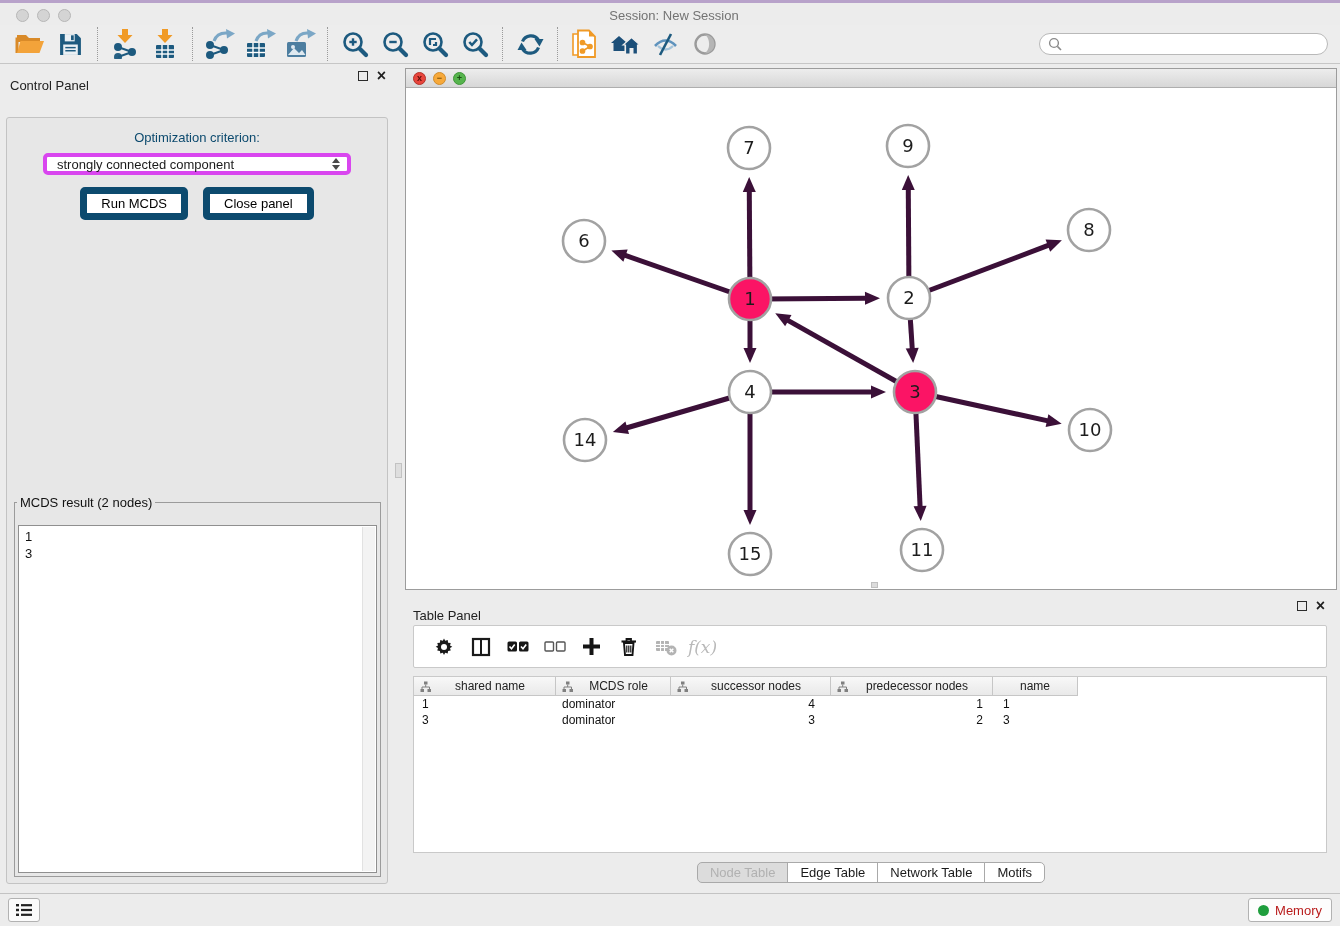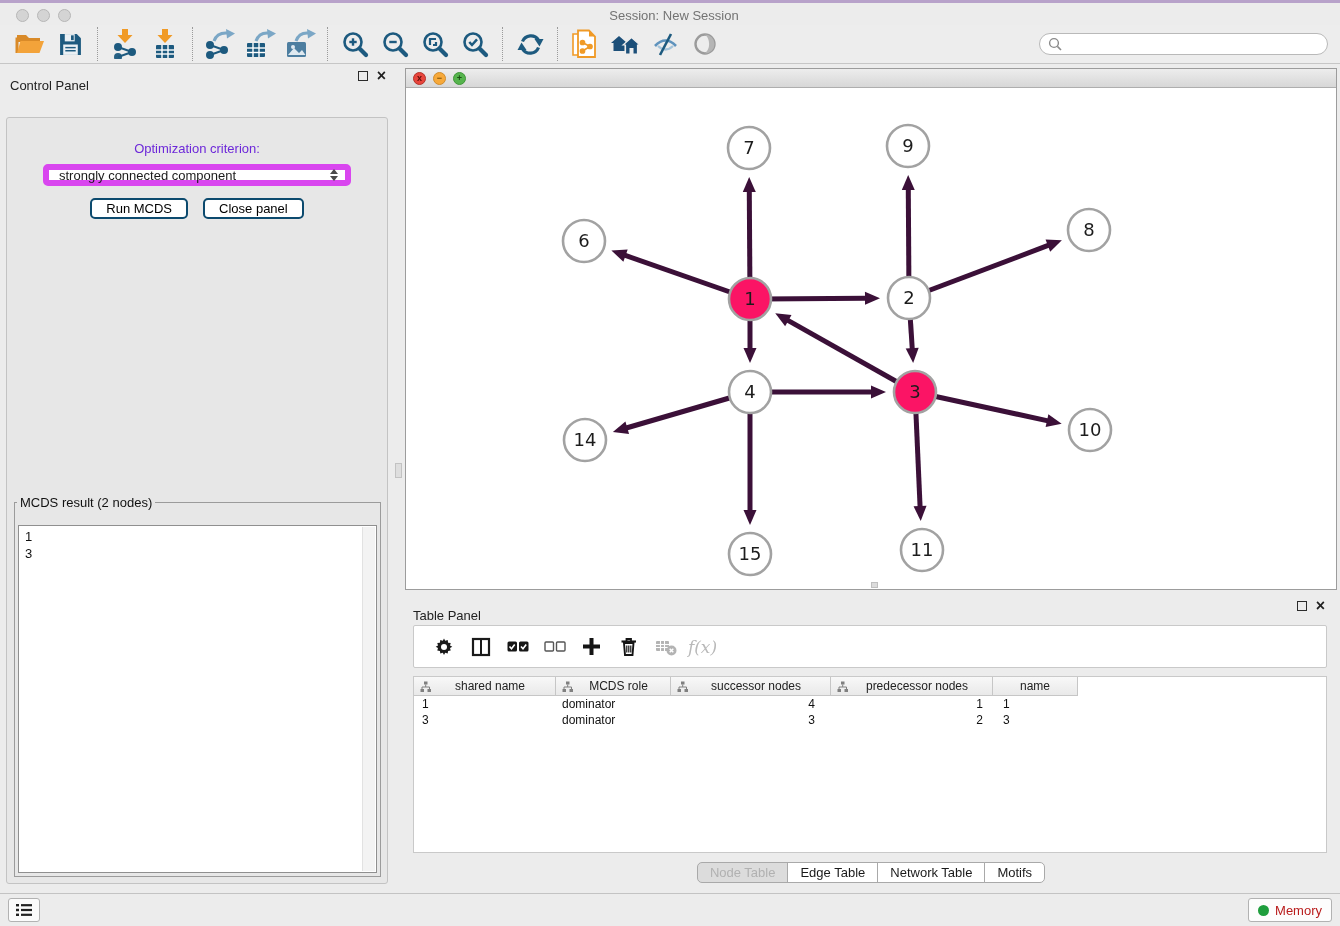--- a/index.html
+++ b/index.html
@@ -26,28 +26,28 @@
   .winbtns{position:absolute;right:8px;top:6px;display:flex;align-items:center;gap:9px}
   .float-btn{width:10px;height:10px;border:1.6px solid #2b2b2b;background:transparent}
   .close-btn{font-size:16px;font-weight:bold;color:#1f1f1f;line-height:10px}
   #cp-tabs{position:absolute;left:0;top:31px;width:100%;z-index:2}
   .tabs{display:flex;justify-content:center}
   .tab{background:#fff;border:1px solid #a9a9a9;height:21px;display:flex;align-items:center;padding:0 12px;font-size:13px;color:#1a1a1a;margin-left:-1px}
   .tab:first-child{border-top-left-radius:5px;border-bottom-left-radius:5px;margin-left:0}
   .tab:last-child{border-top-right-radius:5px;border-bottom-right-radius:5px}
   .tab.selected{background:#dcdcdc;color:#b1b1b1}
   #cp-content{position:absolute;left:6px;top:52px;width:382px;height:767px;background:#e7e7e7;border:1px solid #c3c3c3;border-radius:3px;z-index:1}
-  #opt-label{margin-top:23px;text-align:center;font-size:13px;color:#6d28d9}
-  #criterion-select{width:308px;height:22px;margin:8px auto 0;background:#fff;border:6px solid #d946ef;border-radius:5px;display:flex;align-items:center;padding:0 7px 0 10px;font-size:13px}
+  #opt-label{margin-top:12px;text-align:center;font-size:13px;color:#0c4a6e}
+  #criterion-select{width:308px;height:22px;margin:8px auto 0;background:#fff;border:4px solid #d946ef;border-radius:5px;display:flex;align-items:center;padding:0 7px 0 10px;font-size:13px}
   .stepper{margin-left:auto;display:flex;flex-direction:column;gap:2px}
   .stepper i{display:block;width:0;height:0;border-left:4px solid transparent;border-right:4px solid transparent}
   .stepper .up{border-bottom:5px solid #4a4a4a}
   .stepper .down{border-top:5px solid #4a4a4a}
   #cp-buttons{display:flex;justify-content:center;gap:15px;margin-top:12px}
-  .cpbtn{height:21px;padding:0 14px;background:#fff;border:2px solid #0c4a6e;border-radius:5px;font-size:13px;font-family:"Liberation Sans",sans-serif;display:flex;align-items:center}
+  .cpbtn{height:33px;padding:0 14px;background:#fff;border:7px solid #0c4a6e;border-radius:5px;font-size:13px;font-family:"Liberation Sans",sans-serif;display:flex;align-items:center}
   #mcds-fieldset{position:absolute;left:7px;right:6px;top:377px;bottom:6px;border:1px solid #9b9b9b;padding:0}
   #mcds-fieldset legend{font-size:13px;color:#111;margin-left:2px;padding:0 3px}
   #result-area{position:absolute;left:3px;right:3px;top:15px;bottom:3px;background:#fff;border:1px solid #8f8f8f}
   #result-area .vtrack{position:absolute;right:1px;top:1px;bottom:1px;width:13px;background:#f3f3f3;border-left:1px solid #e2e2e2}
   #result-text{position:absolute;left:6px;top:2px;font-size:13px;line-height:17px;white-space:pre;color:#111}
 
   
   #v-split{position:absolute;left:394px;top:65px;width:11px;height:819px}
   #v-split .grip{position:absolute;left:1px;top:398px;width:7px;height:15px;background:#dedede;border:1px solid #c2c2c2}
 

